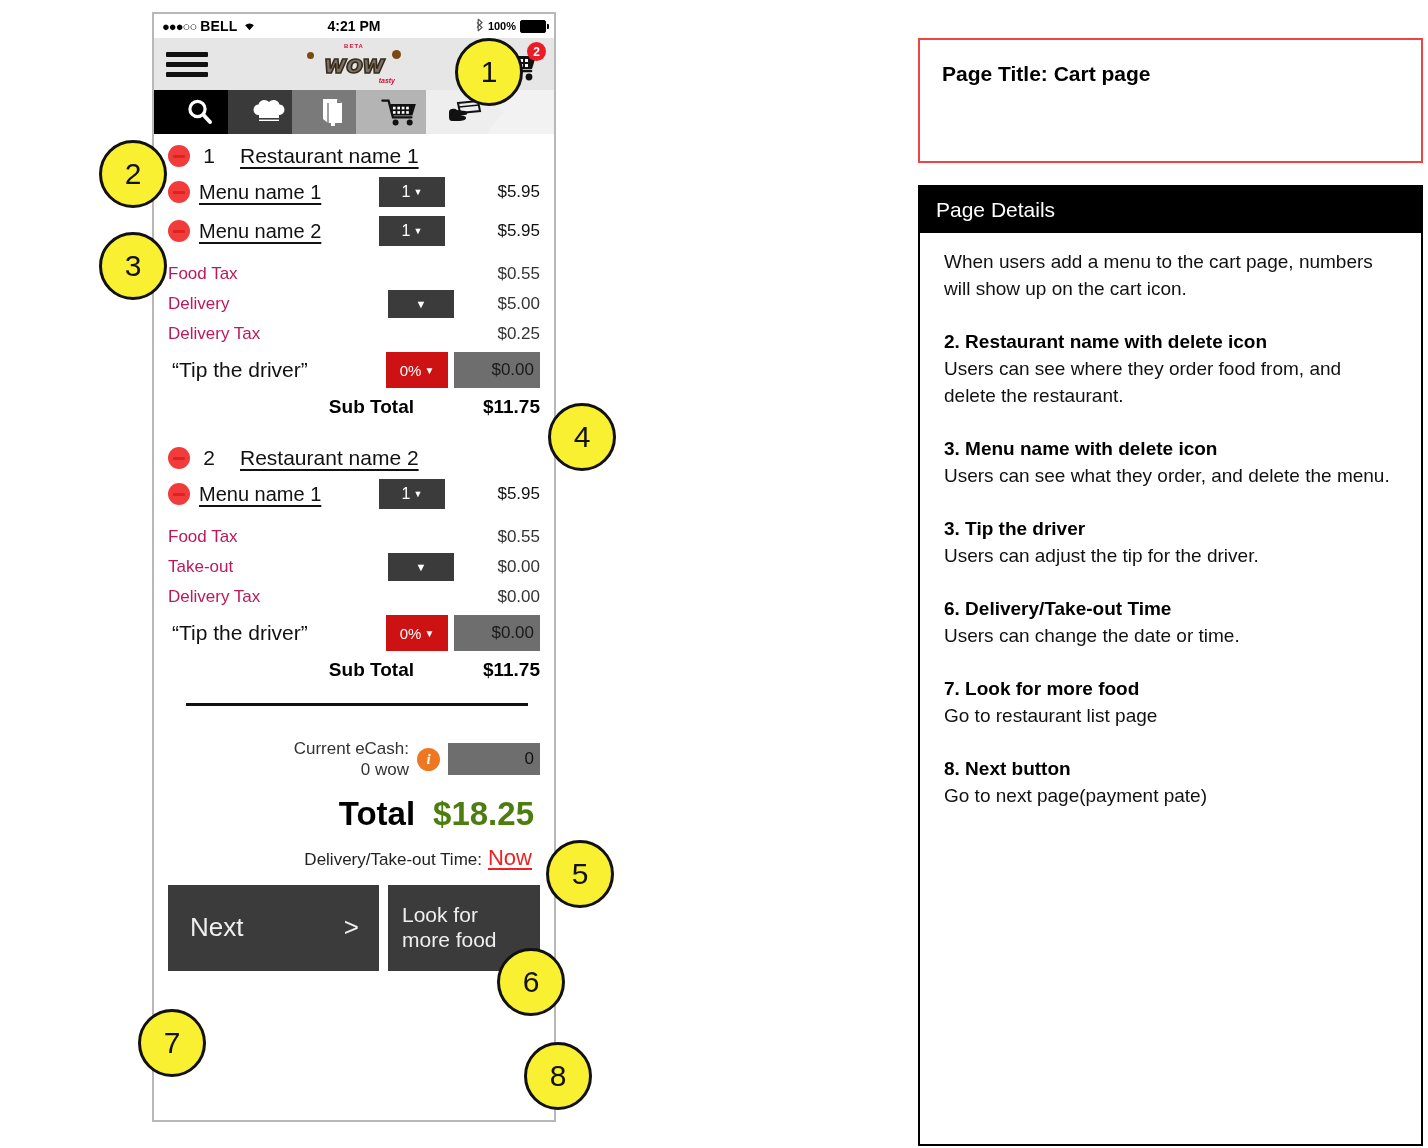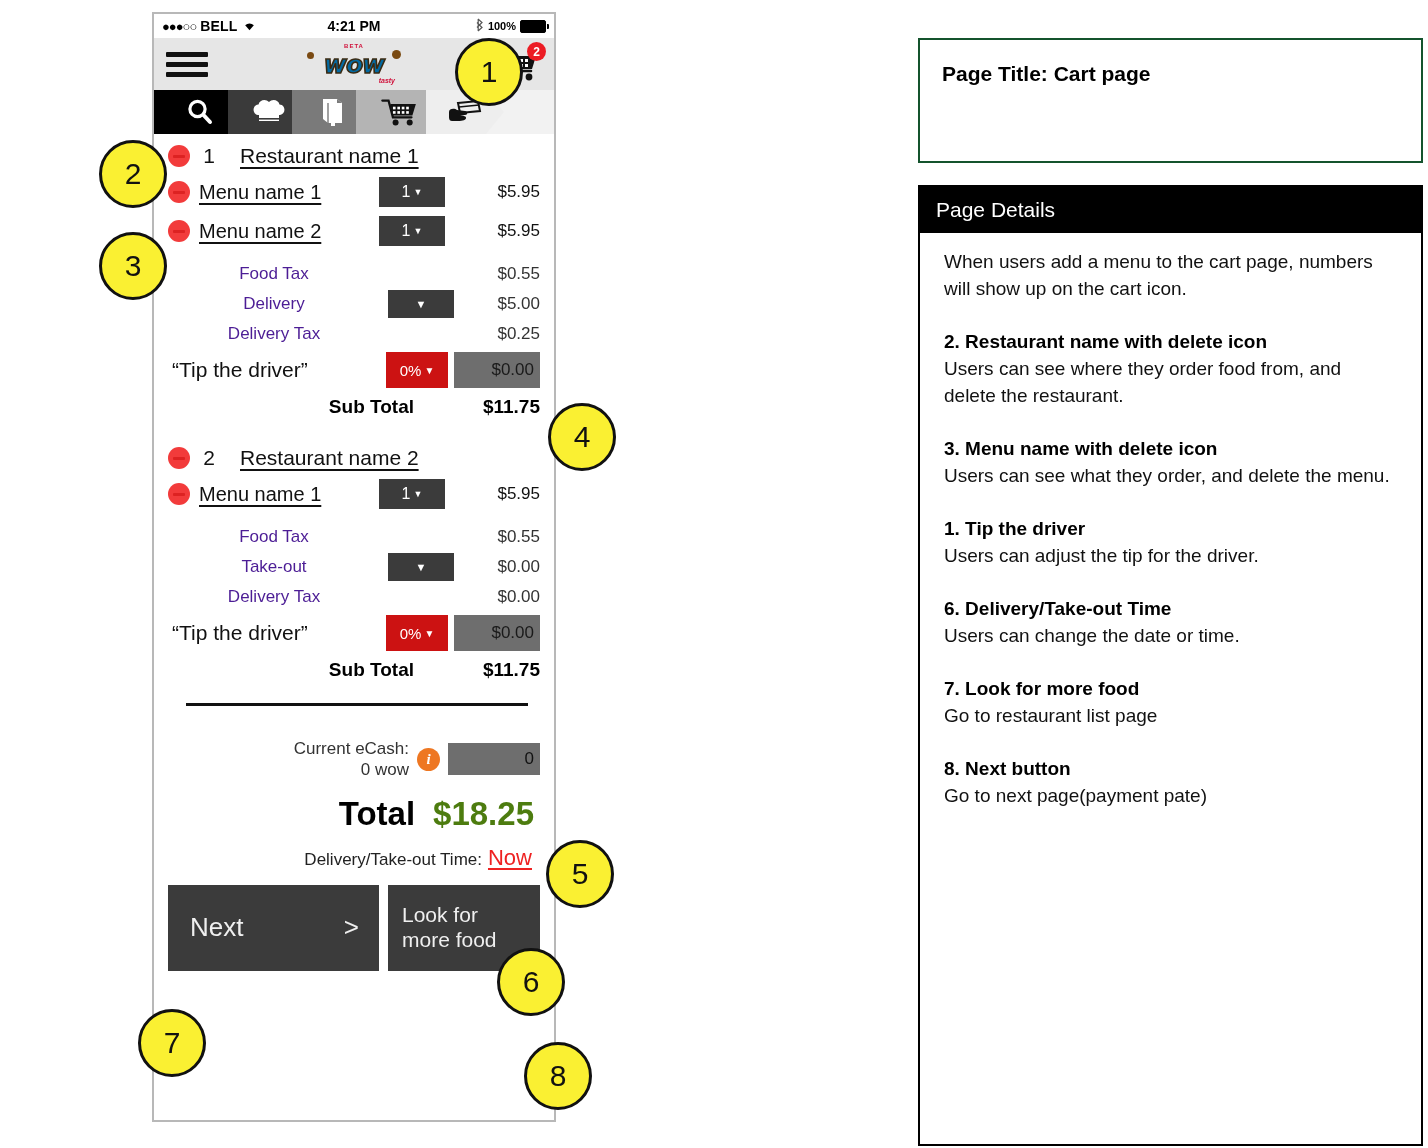--- a/index.html
+++ b/index.html
@@ -39,21 +39,21 @@
   .hamburger{width:42px;display:flex;flex-direction:column;gap:5px;cursor:pointer;}
   .hamburger span{display:block;height:5px;background:#111;border-radius:1px;}
   .logo{
     position:absolute;left:0;right:0;margin:auto;width:110px;height:44px;
     display:flex;align-items:center;justify-content:center;pointer-events:none;
   }
   .logo .beta{position:absolute;top:1px;left:50%;transform:translateX(-50%);
     font-size:6px;font-weight:bold;color:#d0103a;letter-spacing:1px;}
   .logo .wowtxt{
     font-size:25px;font-weight:bold;font-style:italic;
-    color:#0369a1;-webkit-text-stroke:1.6px #3a2a12;
+    color:#737373;-webkit-text-stroke:1.6px #3a2a12;
     letter-spacing:-1px;line-height:1;margin-top:0;
     font-family:"DejaVu Sans", sans-serif;
   }
   .logo .tasty{position:absolute;bottom:2px;right:14px;font-size:7px;font-weight:bold;
     color:#d0103a;font-style:italic;}
   .logo .blob{position:absolute;width:8px;height:8px;border-radius:50%;background:#7a4a12;}
   .cart-header{margin-left:auto;position:relative;width:46px;height:36px;cursor:pointer;}
   .cart-badge{
     position:absolute;right:-4px;top:-4px;width:19px;height:19px;border-radius:50%;
     background:#ec1c24;color:#fff;font-size:12px;font-weight:bold;
@@ -84,21 +84,21 @@
   .menu-row{display:flex;align-items:center;gap:9px;margin-top:9px;}
   .menu-name{font-size:20px;color:#111;text-decoration:underline;text-underline-offset:4px;
     cursor:pointer;flex:0 0 auto;}
   .qty{
     width:66px;height:30px;background:#3b3b3b;color:#fff;font-size:16px;
     display:flex;align-items:center;justify-content:center;gap:3px;margin-left:auto;cursor:pointer;
   }
   .qty .cap{font-size:9px;}
   .price{width:86px;text-align:right;font-size:17px;color:#111;}
   .fee-row{display:flex;align-items:center;margin-top:6px;}
-  .fee-label{flex:1;text-align:center;font-size:17px;color:#4c1d95;padding-right:8px;}
+  .fee-label{flex:1;text-align:left;font-size:17px;color:#be185d;padding-right:8px;}
   .fee-ctl{width:66px;display:flex;justify-content:center;}
   .fee-sel{width:66px;height:28px;background:#3b3b3b;color:#fff;font-size:11px;
     display:flex;align-items:center;justify-content:center;cursor:pointer;}
   .fee-amt{width:86px;text-align:right;font-size:17px;color:#333;}
   .tip-row{display:flex;align-items:center;margin-top:8px;}
   .tip-label{flex:1;font-size:21px;color:#111;padding-left:4px;white-space:nowrap;}
   .tip-pct{width:62px;height:36px;background:#cc1212;color:#fff;font-size:15px;
     display:flex;align-items:center;justify-content:center;gap:3px;cursor:pointer;}
   .tip-pct .cap{font-size:10px;}
   .tip-amt{width:86px;height:36px;background:#6e6e6e;color:#1a1a1a;font-size:17px;
@@ -131,21 +131,21 @@
   .btn-look{width:152px;height:86px;font-size:21px;line-height:1.15;padding-left:14px;}
   .btn-next{flex:1;height:86px;font-size:26px;padding-left:22px;justify-content:space-between;padding-right:20px;}
   
   .callout{
     position:absolute;border-radius:50%;background:#faf032;border:3px solid #111;
     display:flex;align-items:center;justify-content:center;
     font-size:30px;color:#111;z-index:50;font-family:"Liberation Sans",sans-serif;
   }
   
   #rightpanel{position:absolute;left:918px;top:38px;width:505px;}
-  .title-box{border:2px solid #14532d;box-sizing:border-box;height:125px;padding:22px 22px;}
+  .title-box{border:2px solid #ef4444;box-sizing:border-box;height:125px;padding:22px 22px;}
   .title-box .t{font-size:21px;font-weight:bold;color:#000;}
   .details-box{border:2px solid #000;box-sizing:border-box;margin-top:22px;height:961px;}
   .details-head{background:#000;color:#fff;font-size:21px;padding:11px 16px;}
   .details-body{padding:16px 24px 0 24px;}
   .dt-item{margin-bottom:28px;}
   .dt-h{font-size:19px;font-weight:bold;color:#000;margin-bottom:3px;}
   .dt-p{font-size:19px;color:#111;line-height:1.42;}
 </style>
 </head>
 <body>
@@ -467,21 +467,21 @@
       </div>
       <div class="dt-item">
         <div class="dt-h">2. Restaurant name with delete icon</div>
         <div class="dt-p">Users can see where they order food from, and delete the restaurant.</div>
       </div>
       <div class="dt-item">
         <div class="dt-h">3. Menu name with delete icon</div>
         <div class="dt-p">Users can see what they order, and delete the menu.</div>
       </div>
       <div class="dt-item">
-        <div class="dt-h">1. Tip the driver</div>
+        <div class="dt-h">3. Tip the driver</div>
         <div class="dt-p">Users can adjust the tip for the driver.</div>
       </div>
       <div class="dt-item">
         <div class="dt-h">6. Delivery/Take-out Time</div>
         <div class="dt-p">Users can change the date or time.</div>
       </div>
       <div class="dt-item">
         <div class="dt-h">7. Look for more food</div>
         <div class="dt-p">Go to restaurant list page</div>
       </div>

